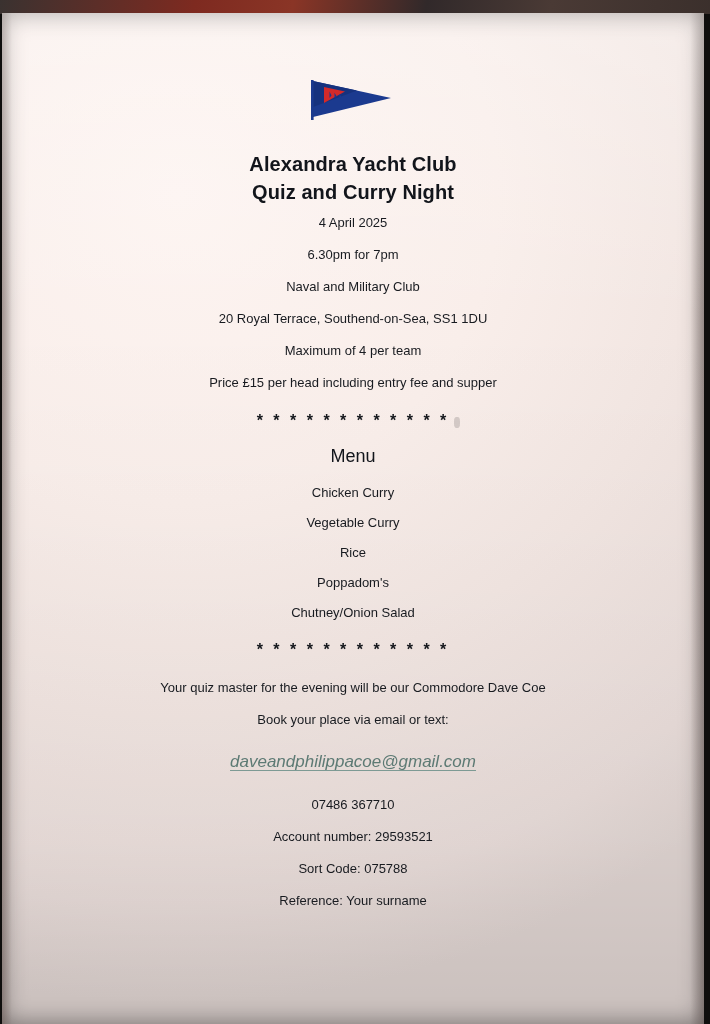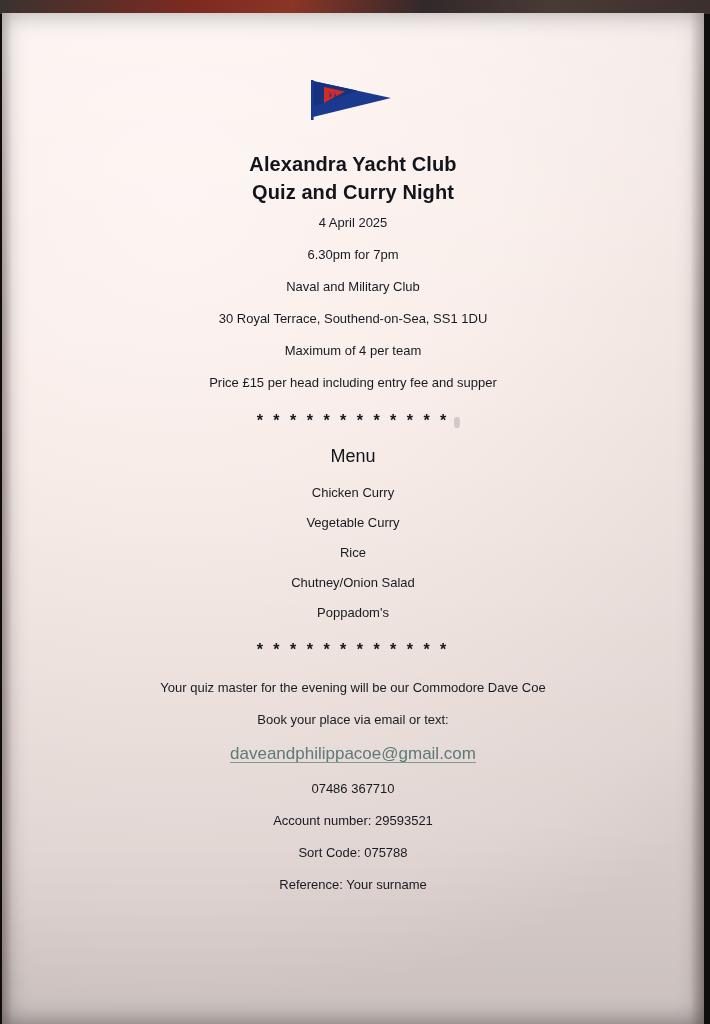--- a/index.html
+++ b/index.html
@@ -112,23 +112,24 @@
     margin: 0;
     padding: 4px 0 10px 0;
     color: #12151b;
   }
   .email {
     font-size: 17px;
     color: #5d7a74;
     text-decoration: underline;
     text-decoration-color: #7d9a94;
     text-underline-offset: 3px;
-    margin: 0;
+    margin: 8px;
     padding: 9px 0 8px 0;
     display: inline-block;
+    font-style: italic;
   }
   .email-wrap { padding: 0; margin: 0; }
   .smudge {
     position: absolute;
     left: 452px;
     top: 404px;
     width: 6px;
     height: 11px;
     background: rgba(120,110,110,0.28);
     border-radius: 40%;
@@ -157,32 +158,32 @@
         <path d="M34.5 17 L36.3 19.6 L34.5 22 Z" fill="#1b3a8f"></path>
         <rect x="6" y="3" width="2.6" height="40" fill="#1b3a8f"></rect>
       </svg>
 
       <p class="title">Alexandra Yacht Club</p>
       <p class="title">Quiz and Curry Night</p>
 
       <p class="line">4 April 2025</p>
       <p class="line">6.30pm for 7pm</p>
       <p class="line">Naval and Military Club</p>
-      <p class="line">30 Royal Terrace, Southend-on-Sea, SS1 1DU</p>
+      <p class="line">20 Royal Terrace, Southend-on-Sea, SS1 1DU</p>
       <p class="line">Maximum of 4 per team</p>
       <p class="line">Price £15 per head including entry fee and supper</p>
 
       <p class="stars">* * * * * * * * * * * *</p>
 
       <p class="menu-heading">Menu</p>
       <p class="line tight">Chicken Curry</p>
       <p class="line tight">Vegetable Curry</p>
       <p class="line tight">Rice</p>
+      <p class="line tight">Poppadom's</p>
       <p class="line tight">Chutney/Onion Salad</p>
-      <p class="line tight">Poppadom's</p>
 
       <p class="stars">* * * * * * * * * * * *</p>
 
       <p class="line">Your quiz master for the evening will be our Commodore Dave Coe</p>
       <p class="line">Book your place via email or text:</p>
       <p class="email-wrap">
         <a class="email" href="#">daveandphilippacoe@gmail.com</a>
       </p>
       <p class="line">07486 367710</p>
       <p class="line">Account number: 29593521</p>

